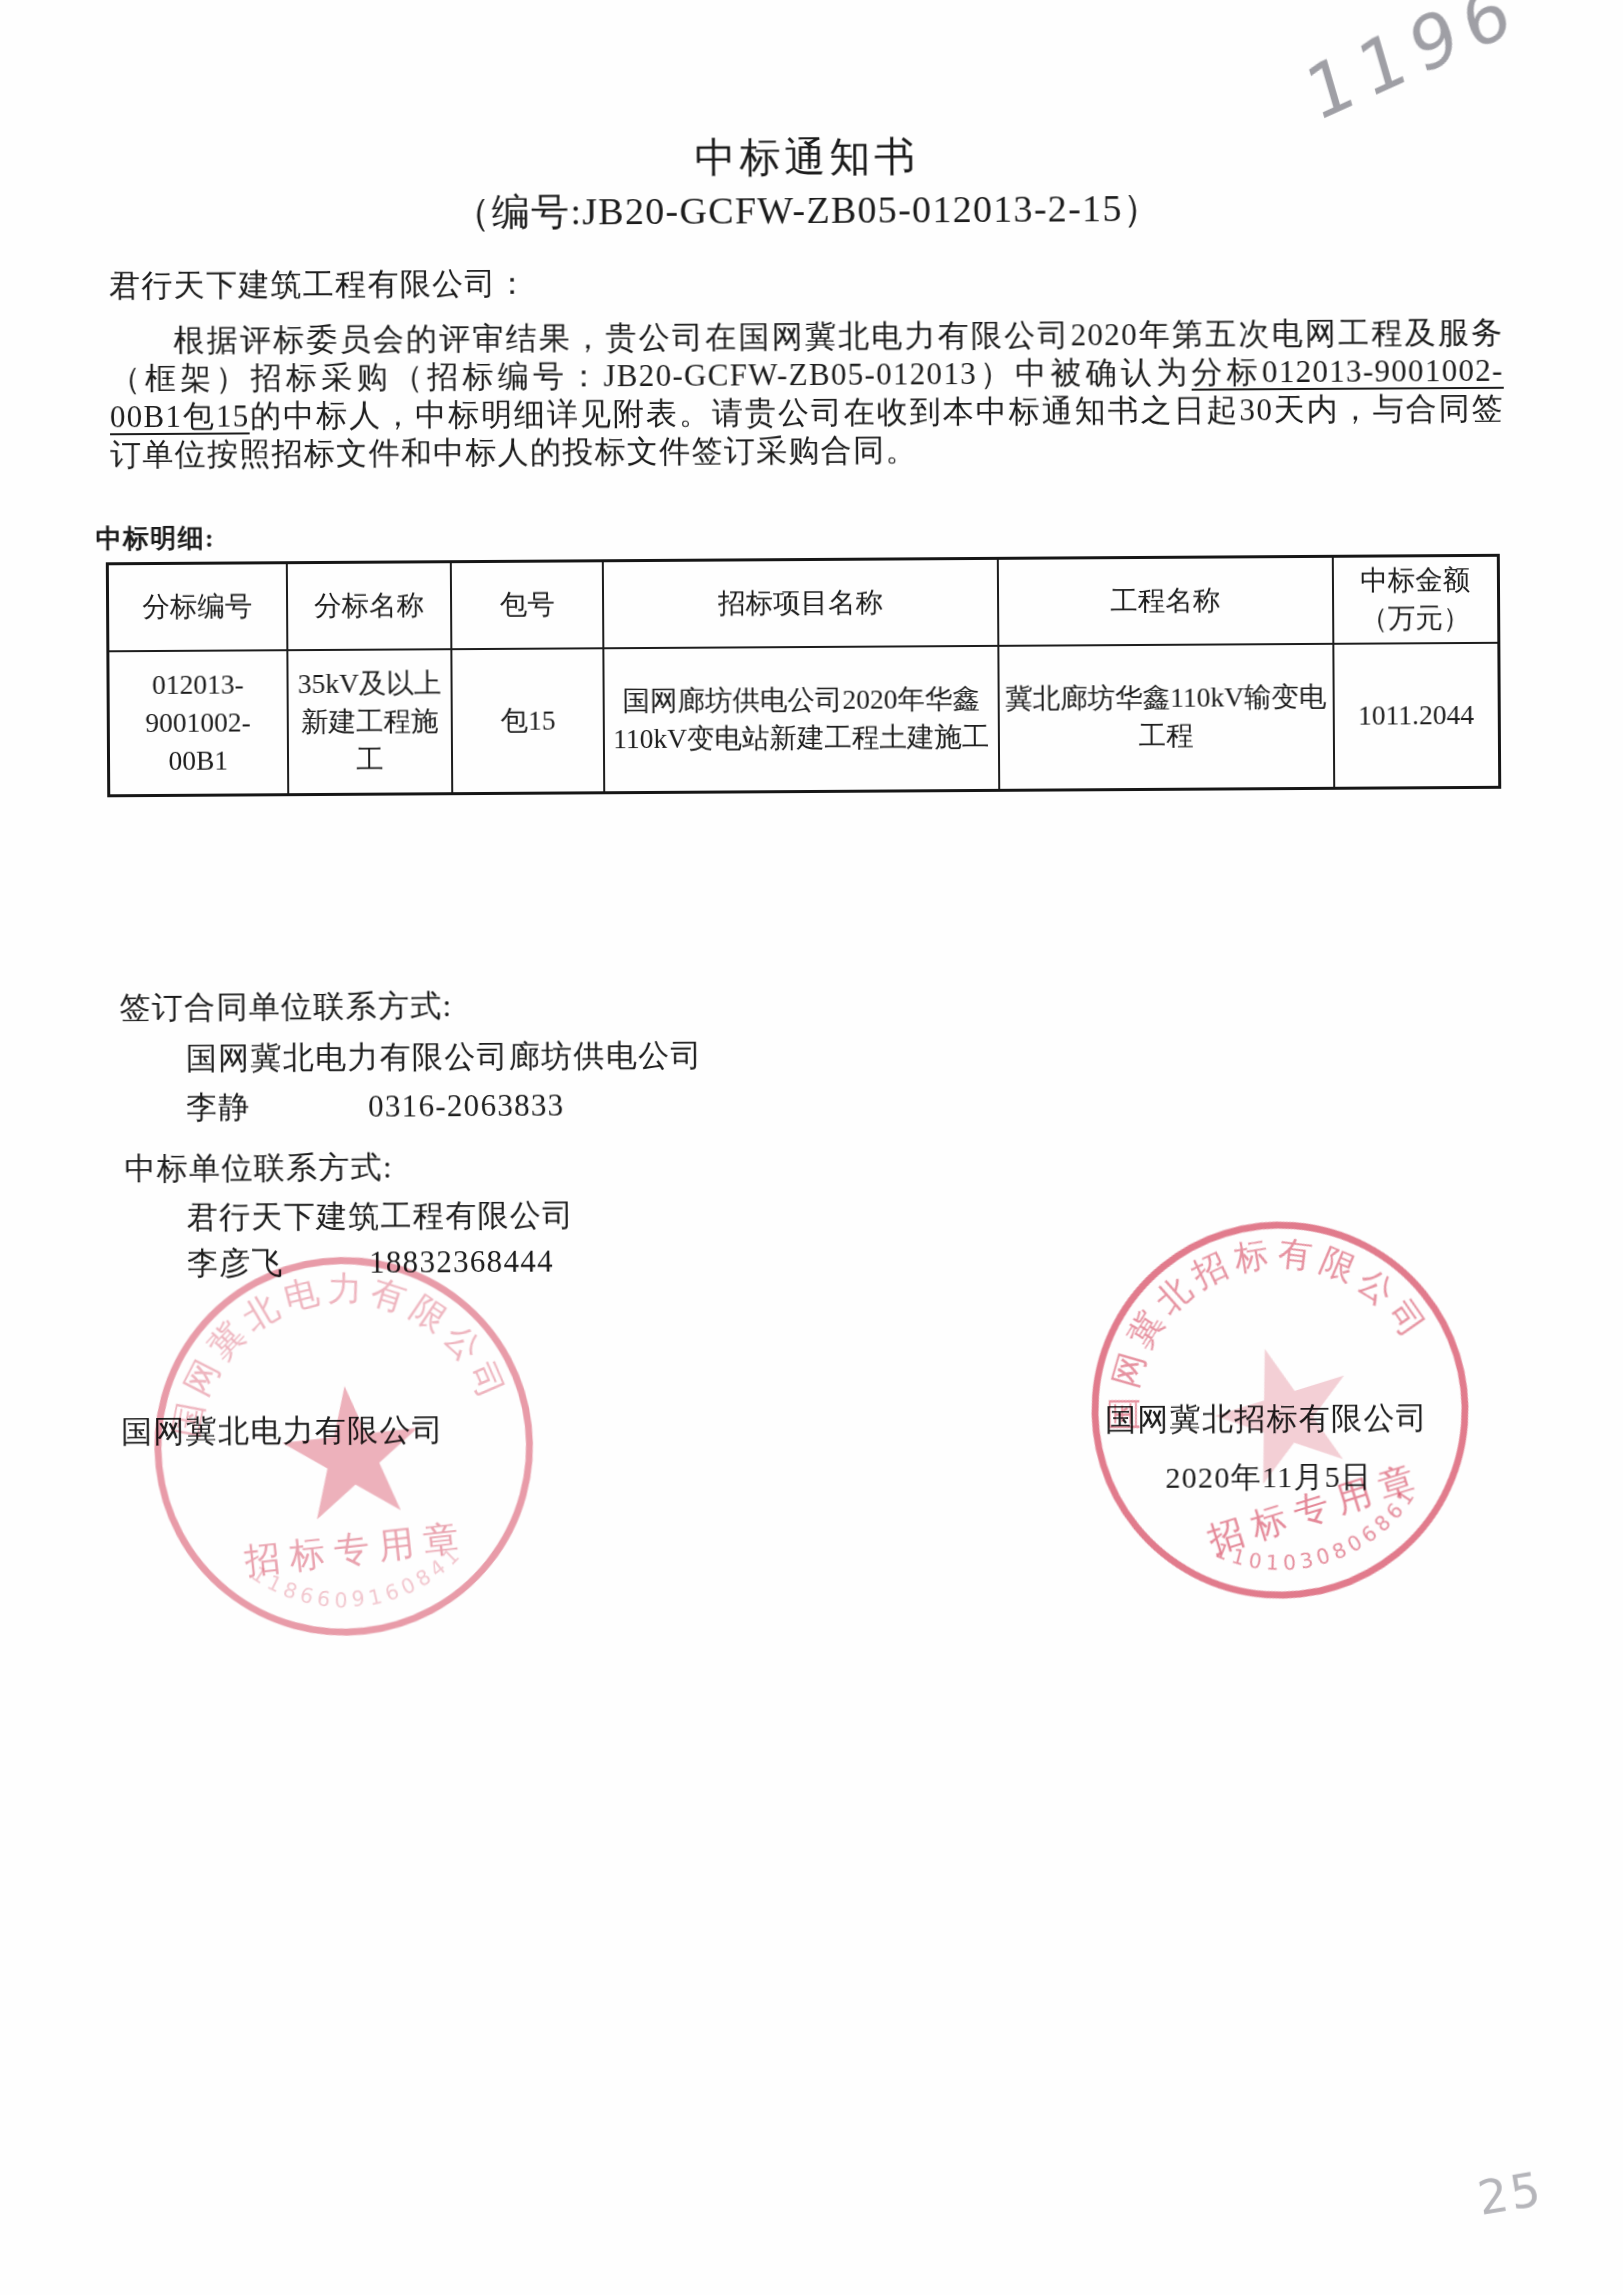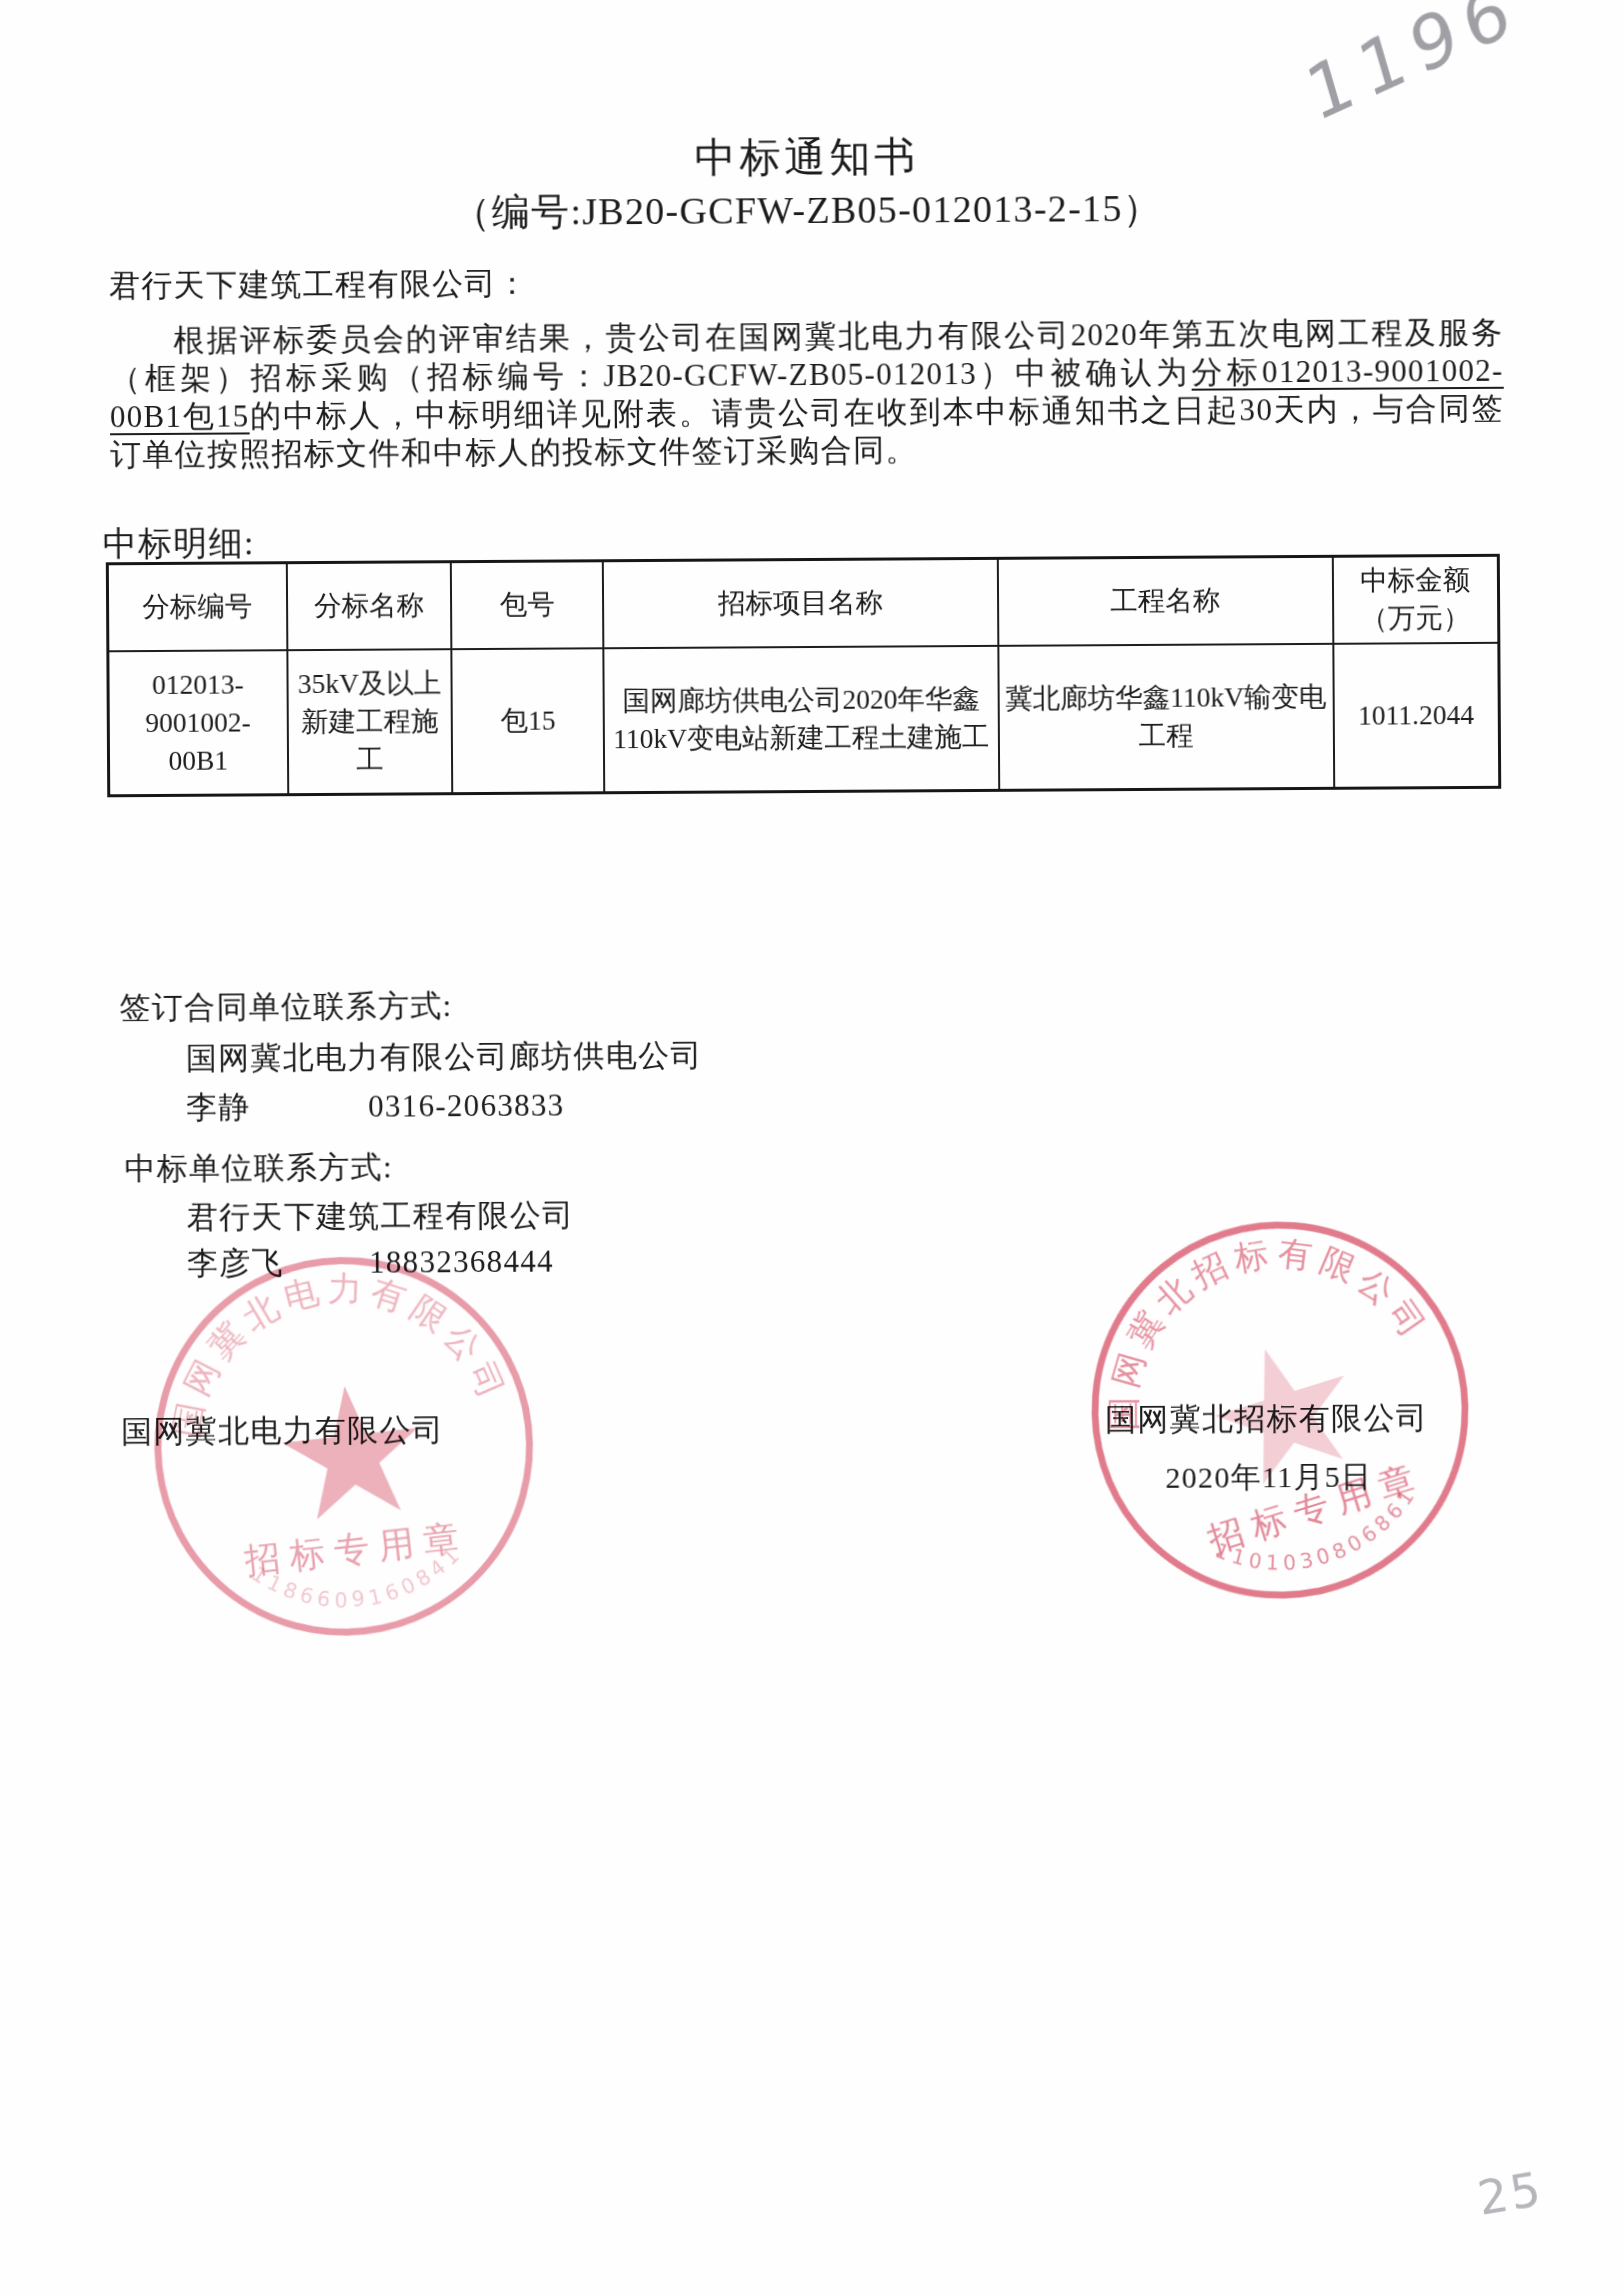--- a/index.html
+++ b/index.html
@@ -35,21 +35,21 @@
   .para{
     left:113px;top:318px;width:1394px;
     font-size:31px;line-height:38px;letter-spacing:1.3px;
     text-align:justify;text-indent:64px;
   }
   .para .u{
     text-decoration:underline;
     text-decoration-thickness:2px;
     text-underline-offset:5.9px;
   }
-  .table-label{left:105px;top:517px;font-size:34px;letter-spacing:1.3px;}
+  .table-label{left:98px;top:517px;font-size:26px;letter-spacing:1.3px;font-weight:bold;}
   table.award{
     position:absolute;left:108px;top:558px;
     width:1394px;border-collapse:collapse;table-layout:fixed;
     font-size:27.5px;
   }
   table.award th,table.award td{
     border:2.6px solid #1d1d1d;
     text-align:center;vertical-align:middle;
     white-space:pre-line;
     font-weight:normal;

